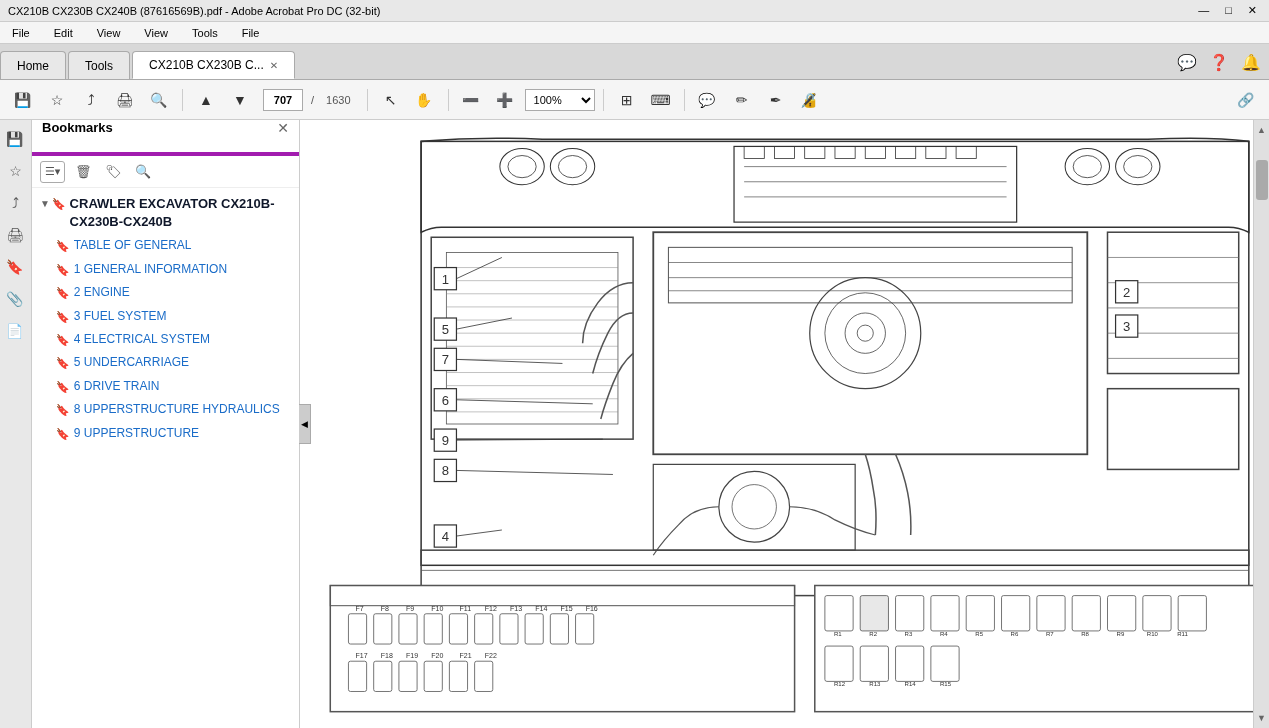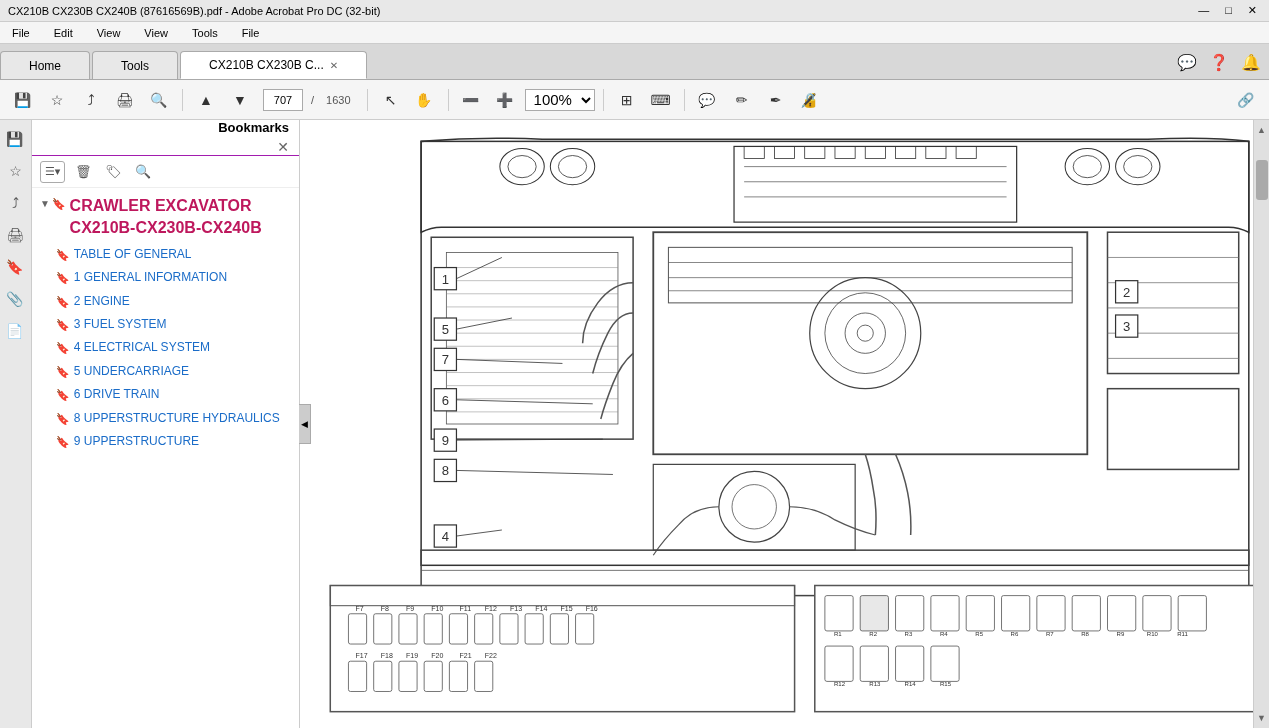--- a/index.html
+++ b/index.html
@@ -48,21 +48,21 @@
       position: absolute;
       right: 8px;
       top: 50%;
       transform: translateY(-50%);
       display: flex;
       gap: 12px;
       align-items: center;
     }
     .tab {
       height: 28px;
-      padding: 0 28px;
+      padding: 0 16px;
       display: flex;
       align-items: center;
       border: 1px solid #aaa;
       border-bottom: none;
       background: #e8e8e8;
       cursor: pointer;
       font-size: 12px;
       gap: 6px;
       border-radius: 4px 4px 0 0;
       margin-right: 2px;
@@ -109,24 +109,25 @@
       align-items: center;
       gap: 4px;
       margin: 0 4px;
     }
     .page-input {
       width: 40px;
       height: 22px;
       text-align: center;
       border: 1px solid #aaa;
       font-size: 11px;
+      font-weight: bold;
     }
     .zoom-select {
       height: 22px;
-      font-size: 15px;
+      font-size: 11px;
       border: 1px solid #aaa;
       padding: 0 4px;
       background: white;
       min-width: 70px;
     }
 
     
     .main-layout {
       display: flex;
       height: calc(728px - 22px - 22px - 36px - 40px);
@@ -160,25 +161,24 @@
     .bookmarks-panel {
       width: 268px;
       background: #fff;
       border-right: 1px solid #ccc;
       display: flex;
       flex-direction: column;
     }
     .bookmarks-header {
       height: 36px;
       display: flex;
-      align-items: flex-end;
+      align-items: flex-start;
       justify-content: space-between;
       padding: 0 10px;
-      border-bottom: 1px solid #a21caf;
-      flex-direction: column;
+      border-bottom: 4px solid #a21caf;
     }
     .bookmarks-title { font-weight: bold; font-size: 13px; }
     .bookmarks-toolbar {
       height: 32px;
       display: flex;
       align-items: center;
       padding: 0 8px;
       gap: 6px;
       border-bottom: 1px solid #eee;
     }
@@ -209,22 +209,22 @@
       color: #1a6cc8;
       line-height: 1.4;
     }
     .bm-item-icon { margin-right: 4px; flex-shrink: 0; margin-top: 2px; font-size: 11px; color: #666; }
     .bm-item-arrow { margin-right: 2px; flex-shrink: 0; margin-top: 2px; font-size: 10px; color: #666; }
     .bm-root {
       padding-left: 8px;
     }
     .bm-root-title {
       font-weight: bold;
-      color: #be185d;
-      font-size: 16px;
+      color: #0f172a;
+      font-size: 13px;
     }
     .bm-child {
       padding-left: 24px;
     }
 
     
     .collapse-arrow { color: #666; font-size: 10px; cursor: pointer; }
 
     
     .pdf-area {

